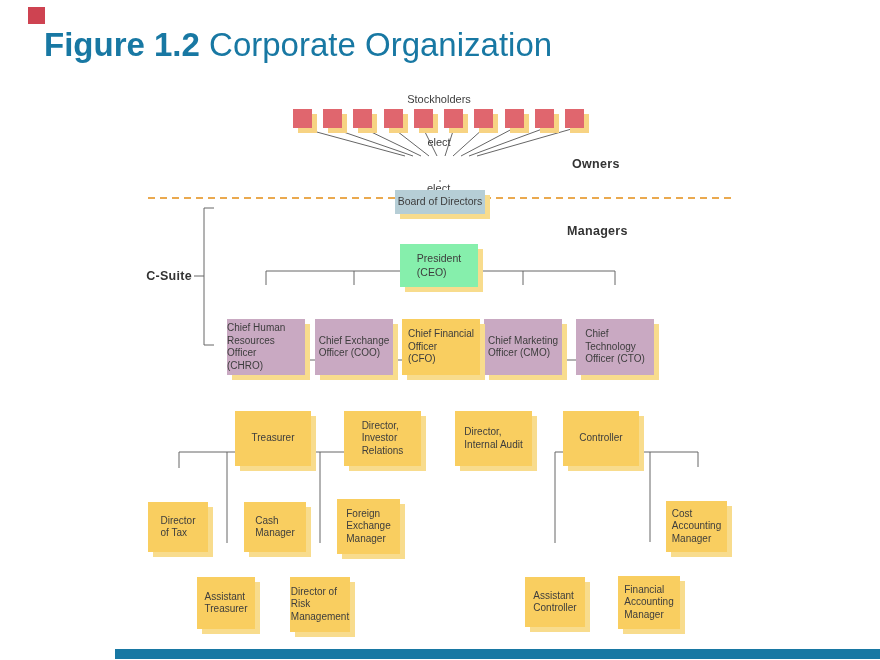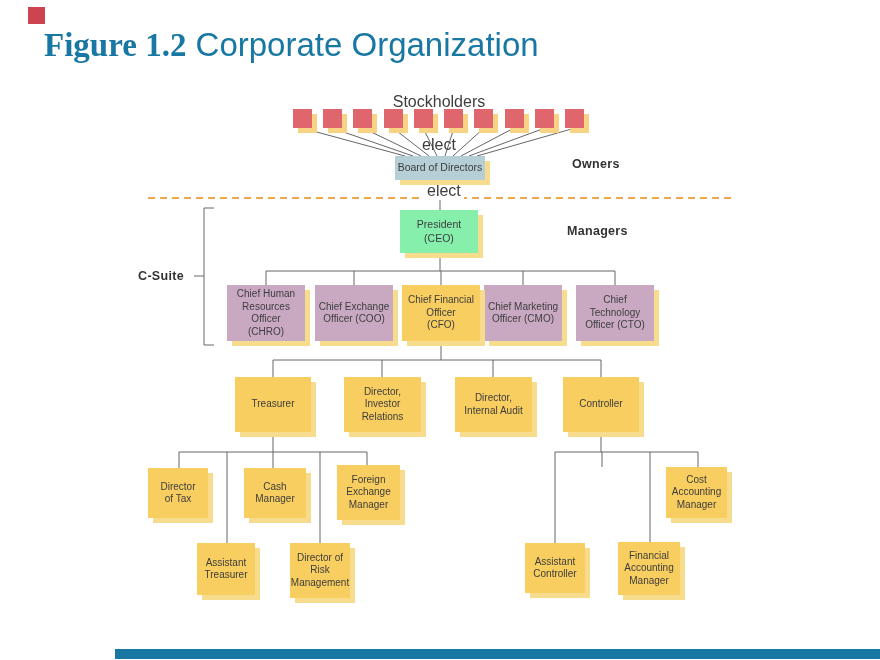--- a/index.html
+++ b/index.html
@@ -1,35 +1,35 @@
 <!DOCTYPE html>
 <html><head>
 <meta charset="utf-8">
 <style>
   html,body{margin:0;padding:0;background:#fff;}
   .slide{position:relative;width:880px;height:660px;background:#ffffff;overflow:hidden;
          font-family:"Liberation Sans",sans-serif;}
   .corner-accent{position:absolute;left:28px;top:7px;width:17px;height:17px;background:#ce4351;}
   .page-title{position:absolute;left:44px;top:26px;font-size:33px;color:#1878a3;white-space:nowrap;}
-  .page-title .fig{font-weight:bold;font-family:Liberation Serif, serif;}
+  .page-title .fig{font-weight:bold;}
   .footer-bar{position:absolute;left:115px;top:649px;width:765px;height:10px;background:#1878a3;}
   svg.wires{position:absolute;left:0;top:0;}
 
   .node{position:absolute;display:flex;align-items:center;justify-content:center;
-        text-align:center;white-space:pre-line;color:#3d3d3d;font-size:10px;line-height:1.25;
-        box-shadow:5px 5px 0 #f8dc8d;}
+        text-align:left;white-space:pre-line;color:#3d3d3d;font-size:10px;line-height:1.25;
+        box-shadow:5px 5px 0 #f8dc8d;margin-top:34px;}
   .node.lg{font-size:10.5px;}
   .yellow{background:#f9ce60;}
   .lav{background:#c9a9c2;}
   .blue{background:#86efac;}
   .steel{background:#b6ced6;}
 
   .sq{position:absolute;width:19px;height:19px;background:#e0666e;box-shadow:5px 5px 0 #f7d383;}
 
-  .ann{position:absolute;color:#3d3d3d;font-size:16px;text-align:center;}
+  .ann{position:absolute;color:#3d3d3d;font-size:11px;text-align:center;}
   .ann.onwire{background:#ffffff;padding:0 3px;}
   .ann-bold{position:absolute;color:#333;font-size:12.5px;font-weight:bold;letter-spacing:.3px;}
 </style>
 </head>
 <body>
 
 <div class="slide">
 
   <div class="corner-accent"></div>
 
@@ -100,21 +100,21 @@
   <div class="sq" style="left:474px;top:109px"></div>
   <div class="sq" style="left:505px;top:109px"></div>
   <div class="sq" style="left:535px;top:109px"></div>
   <div class="sq" style="left:565px;top:109px"></div>
 
   <div class="ann" style="left:389px;top:93px;width:100px">Stockholders</div>
   <div class="ann" style="left:414px;top:136px;width:50px">elect</div>
   <div class="ann onwire" style="left:424px;top:182px">elect</div>
   <div class="ann-bold" style="left:572px;top:157px">Owners</div>
   <div class="ann-bold" style="left:567px;top:224px">Managers</div>
-  <div class="ann-bold" style="left:130px;top:269px;width:62px;text-align:center">C-Suite</div>
+  <div class="ann-bold" style="left:130px;top:269px;width:62px;text-align:right">C-Suite</div>
 
   <div class="node steel lg" style="left:395px;top:156px;width:90px;height:24px">Board of Directors</div>
   <div class="node blue lg" style="left:400px;top:210px;width:78px;height:43px">President
 (CEO)</div>
 
   <div class="node lav" style="left:227px;top:285px;width:78px;height:56px">Chief Human
 Resources Officer
 (CHRO)</div>
   <div class="node lav" style="left:315px;top:285px;width:78px;height:56px">Chief Exchange
 Officer (COO)</div>

